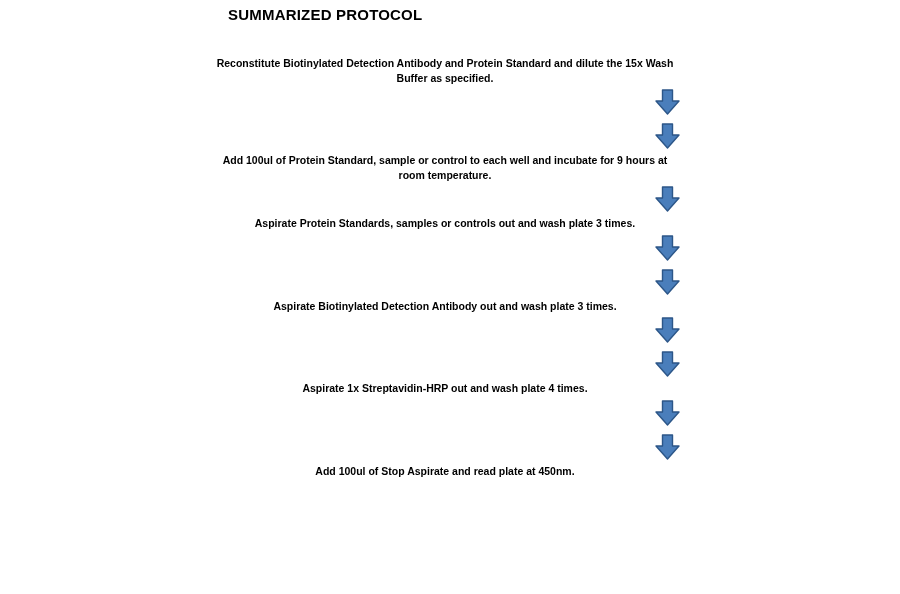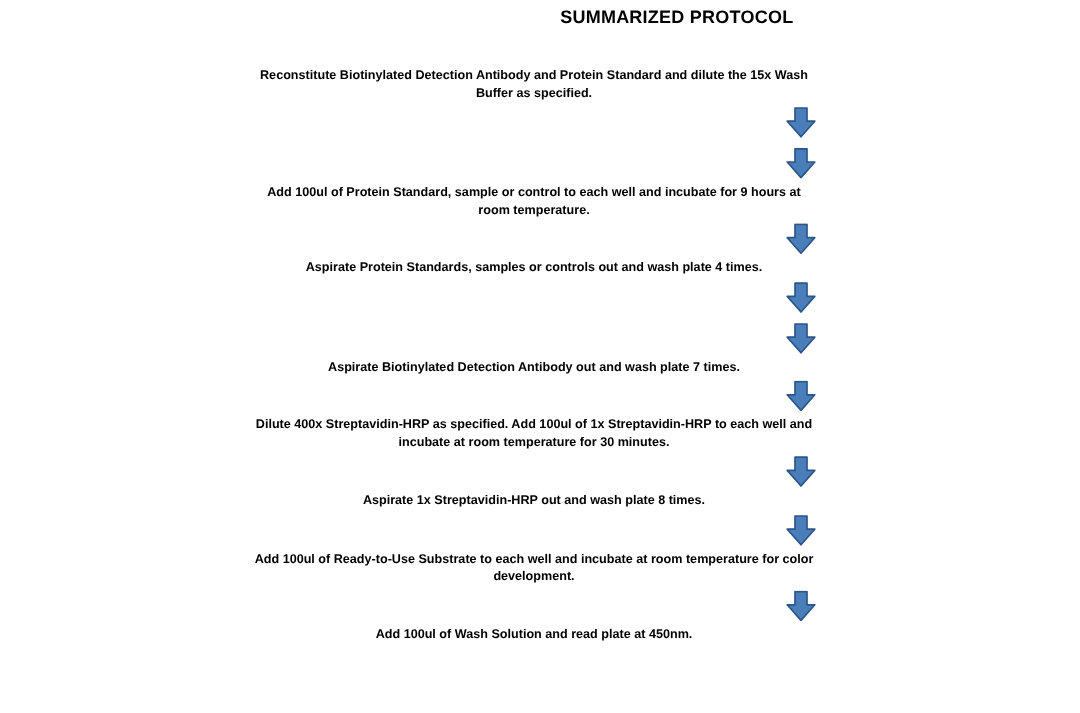--- a/index.html
+++ b/index.html
@@ -16,21 +16,20 @@
     width: 900px;
     height: 594px;
     background: var(--bg, #ffffff);
   }
   .title {
     margin: 6px 0 0 228px;
     font-size: 15px;
     font-weight: bold;
     color: var(--text, #000000);
     letter-spacing: 0.2px;
-    text-align: center;
   }
   .flow {
     margin: 33px auto 0 auto;
     width: 470px;
     
     margin-left: 210px;
     display: flex;
     flex-direction: column;
     align-items: flex-end;
   }
@@ -60,38 +59,36 @@
       <svg class="arrow" viewBox="0 0 25 26">
         <polygon points="7.5,1 17.5,1 17.5,12 24,12 12.5,25 1,12 7.5,12" fill="#4a7ebb" stroke="#2c5688" stroke-width="1.4" stroke-linejoin="round"></polygon>
       </svg>
       <svg class="arrow" viewBox="0 0 25 26">
         <polygon points="7.5,1 17.5,1 17.5,12 24,12 12.5,25 1,12 7.5,12" fill="#4a7ebb" stroke="#2c5688" stroke-width="1.4" stroke-linejoin="round"></polygon>
       </svg>
       <div class="step">Add 100ul of Protein Standard, sample or control to each well and incubate for 9 hours at room temperature.</div>
       <svg class="arrow" viewBox="0 0 25 26">
         <polygon points="7.5,1 17.5,1 17.5,12 24,12 12.5,25 1,12 7.5,12" fill="#4a7ebb" stroke="#2c5688" stroke-width="1.4" stroke-linejoin="round"></polygon>
       </svg>
-      <div class="step">Aspirate Protein Standards, samples or controls out and wash plate 4 times.</div>
+      <div class="step">Aspirate Protein Standards, samples or controls out and wash plate 3 times.</div>
       <svg class="arrow" viewBox="0 0 25 26">
         <polygon points="7.5,1 17.5,1 17.5,12 24,12 12.5,25 1,12 7.5,12" fill="#4a7ebb" stroke="#2c5688" stroke-width="1.4" stroke-linejoin="round"></polygon>
       </svg>
       <svg class="arrow" viewBox="0 0 25 26">
         <polygon points="7.5,1 17.5,1 17.5,12 24,12 12.5,25 1,12 7.5,12" fill="#4a7ebb" stroke="#2c5688" stroke-width="1.4" stroke-linejoin="round"></polygon>
       </svg>
-      <div class="step">Aspirate Biotinylated Detection Antibody out and wash plate 7 times.</div>
+      <div class="step">Aspirate Biotinylated Detection Antibody out and wash plate 3 times.</div>
       <svg class="arrow" viewBox="0 0 25 26">
         <polygon points="7.5,1 17.5,1 17.5,12 24,12 12.5,25 1,12 7.5,12" fill="#4a7ebb" stroke="#2c5688" stroke-width="1.4" stroke-linejoin="round"></polygon>
       </svg>
-      <div class="step">Dilute 400x Streptavidin-HRP as specified. Add 100ul of 1x Streptavidin-HRP to each well and incubate at room temperature for 30 minutes.</div>
       <svg class="arrow" viewBox="0 0 25 26">
         <polygon points="7.5,1 17.5,1 17.5,12 24,12 12.5,25 1,12 7.5,12" fill="#4a7ebb" stroke="#2c5688" stroke-width="1.4" stroke-linejoin="round"></polygon>
       </svg>
-      <div class="step">Aspirate 1x Streptavidin-HRP out and wash plate 8 times.</div>
+      <div class="step">Aspirate 1x Streptavidin-HRP out and wash plate 4 times.</div>
       <svg class="arrow" viewBox="0 0 25 26">
         <polygon points="7.5,1 17.5,1 17.5,12 24,12 12.5,25 1,12 7.5,12" fill="#4a7ebb" stroke="#2c5688" stroke-width="1.4" stroke-linejoin="round"></polygon>
       </svg>
-      <div class="step">Add 100ul of Ready-to-Use Substrate to each well and incubate at room temperature for color development.</div>
       <svg class="arrow" viewBox="0 0 25 26">
         <polygon points="7.5,1 17.5,1 17.5,12 24,12 12.5,25 1,12 7.5,12" fill="#4a7ebb" stroke="#2c5688" stroke-width="1.4" stroke-linejoin="round"></polygon>
       </svg>
-      <div class="step">Add 100ul of Wash Solution and read plate at 450nm.</div>
+      <div class="step">Add 100ul of Stop Aspirate and read plate at 450nm.</div>
     </div>
 </div>
 
 </body></html>

